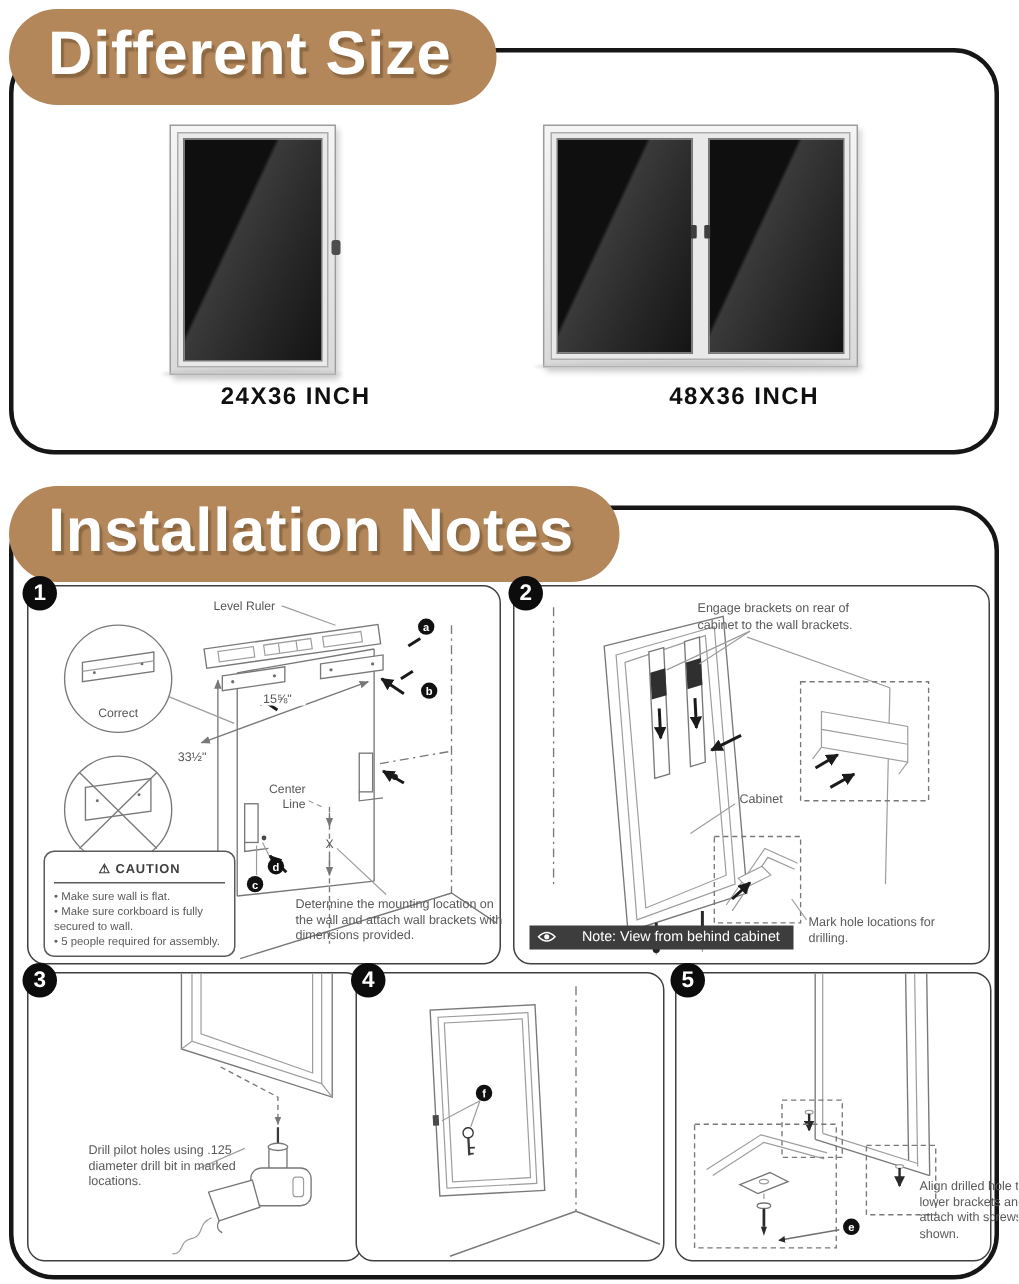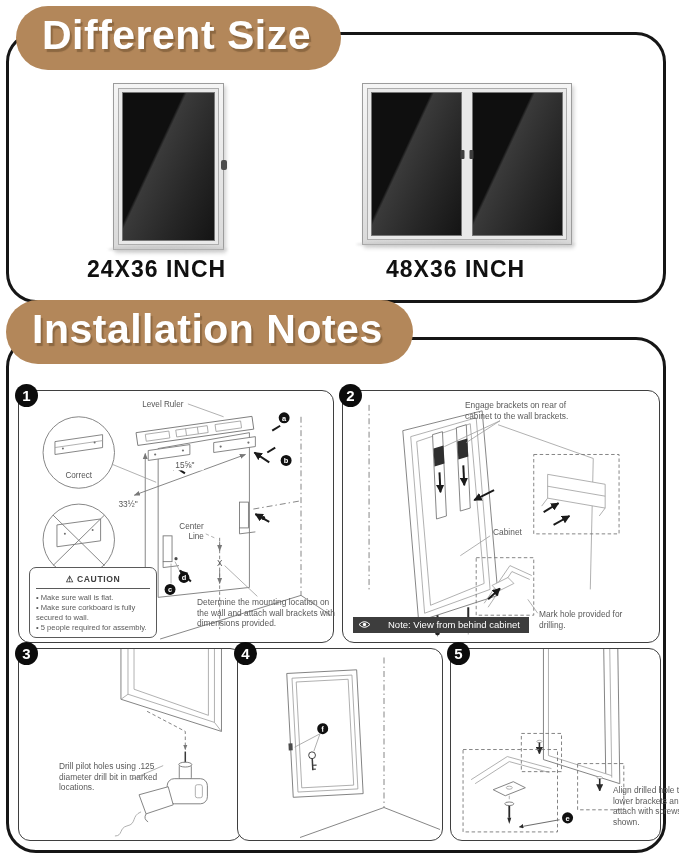--- a/index.html
+++ b/index.html
@@ -6,41 +6,41 @@
   .page{position:relative;width:679px;height:856px;background:#fff;overflow:hidden;
         font-family:"Liberation Sans",sans-serif;}
   
   .frame{position:absolute;border:3px solid #161616;border-radius:30px;background:#fff;box-sizing:border-box;}
   #box-sizes{left:6px;top:32px;width:660px;height:271px;}
   #box-install{left:6px;top:337px;width:660px;height:516px;}
   
   .pill{position:absolute;z-index:5;background:#b3875a;color:#fff;font-weight:bold;
         font-size:41px;line-height:1;border-radius:34px;padding:9px 30px 14px 26px;
         letter-spacing:0.5px;text-shadow:2px 3px 1px rgba(70,45,20,0.35);}
-  #pill-sizes{left:16px;top:6px;text-align:center;}
-  #pill-install{left:6px;top:300px;}
+  #pill-sizes{left:6px;top:6px;text-align:center;}
+  #pill-install{left:6px;top:324px;}
   
   .cab{position:absolute;background:linear-gradient(#f5f5f5,#d9d9d9);border:1px solid #9c9c9c;
        box-shadow:2px 3px 4px rgba(0,0,0,0.18);}
   .cab .frame2{position:absolute;inset:4px;border:1px solid #adadad;background:#e9e9e9;}
   .glass{background:linear-gradient(115deg,#0f0f0f 38%,#3a3a3a 40%,#262626 70%,#141414 100%);
          border:1px solid #777;}
   #cab1{left:113px;top:83px;width:109px;height:165px;}
   #cab1 .glass{position:absolute;inset:8px;}
   #cab1 .lock{position:absolute;right:-4px;top:76px;width:6px;height:10px;background:#4d4d4d;border-radius:2px;}
   #cab2{left:362px;top:83px;width:208px;height:160px;}
   #cab2 .doors{position:absolute;inset:8px;display:flex;gap:10px;}
   #cab2 .glass{flex:1;}
   #cab2 .locks{position:absolute;left:50%;top:66px;transform:translateX(-50%);display:flex;gap:5px;z-index:2;}
   #cab2 .locks i{display:block;width:4px;height:9px;background:#3e3e3e;border-radius:1px;}
   .shadowbar{position:absolute;height:7px;background:linear-gradient(#c4c4c4,rgba(200,200,200,0));
              border-radius:50%;filter:blur(1px);}
   #sh1{left:108px;top:246px;width:120px;}
   #sh2{left:356px;top:241px;width:220px;}
-  .size-label{position:absolute;width:160px;text-align:left;font-size:23px;font-weight:bold;
+  .size-label{position:absolute;width:160px;text-align:right;font-size:16px;font-weight:bold;
               color:#101010;letter-spacing:1px;}
   #lab1{left:87px;top:256px;}
   #lab2{left:386px;top:256px;}
   
   .panel{position:absolute;background:#fff;border:1.5px solid #3f3f3f;border-radius:12px;box-sizing:border-box;}
   #p1{left:18px;top:390px;width:316px;height:253px;}
   #p2{left:342px;top:390px;width:318px;height:253px;padding-left:23px;}
   #p3{left:18px;top:648px;width:224px;height:193px;}
   #p4{left:237px;top:648px;width:206px;height:193px;}
   #p5{left:450px;top:648px;width:211px;height:193px;}
@@ -264,21 +264,21 @@
       <polygon class="lt fw" points="150,196 166,188 172,194 156,202"></polygon>
       <line class="bk" x1="146" y1="210" x2="158" y2="199" marker-end="url(#k2)"></line>
 
       <line class="lt" x1="158" y1="30" x2="102" y2="56"></line>
       <line class="lt" x1="158" y1="30" x2="124" y2="52"></line>
       <line class="lt" x1="148" y1="146" x2="118" y2="166"></line>
       <line class="lt" x1="196" y1="224" x2="186" y2="210"></line>
     </svg>
     <div class="dtext" style="left:122px;top:9px;width:126px;">Engage brackets on rear of cabinet to the wall brackets.</div>
     <div class="dtext" style="left:150px;top:136px;">Cabinet</div>
-    <div class="dtext" style="left:196px;top:218px;width:96px;">Mark hole provided for drilling.</div>
+    <div class="dtext" style="left:196px;top:218px;width:96px;">Mark hole locations for drilling.</div>
     <div class="notebar">
       <svg width="13" height="9" viewBox="0 0 13 9">
         <path d="M1,4.5 Q6.5,-1.2 12,4.5 Q6.5,10.2 1,4.5 Z" fill="none" stroke="#fff" stroke-width="1"></path>
         <circle cx="6.5" cy="4.5" r="1.7" fill="#fff"></circle>
       </svg>
       <span>Note: View from behind cabinet</span>
     </div>
   </div>
 
   <div class="panel" id="p3">

